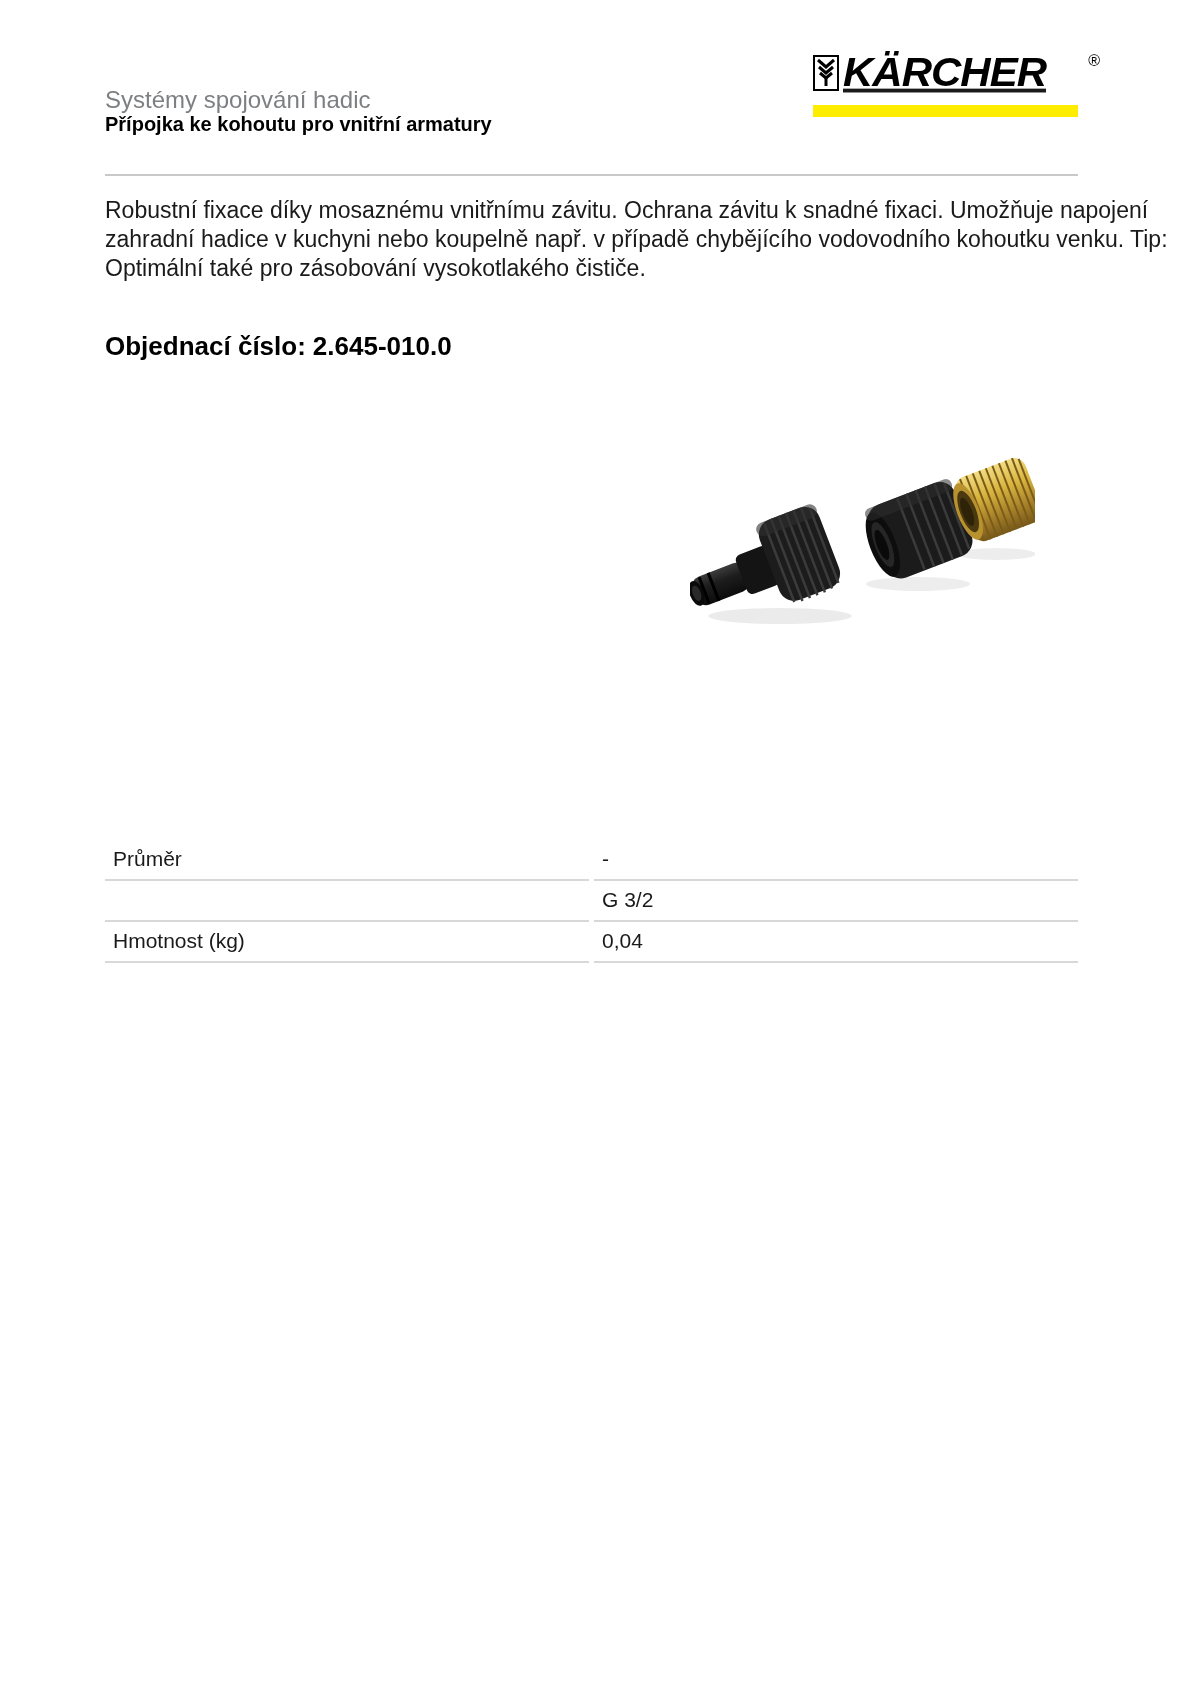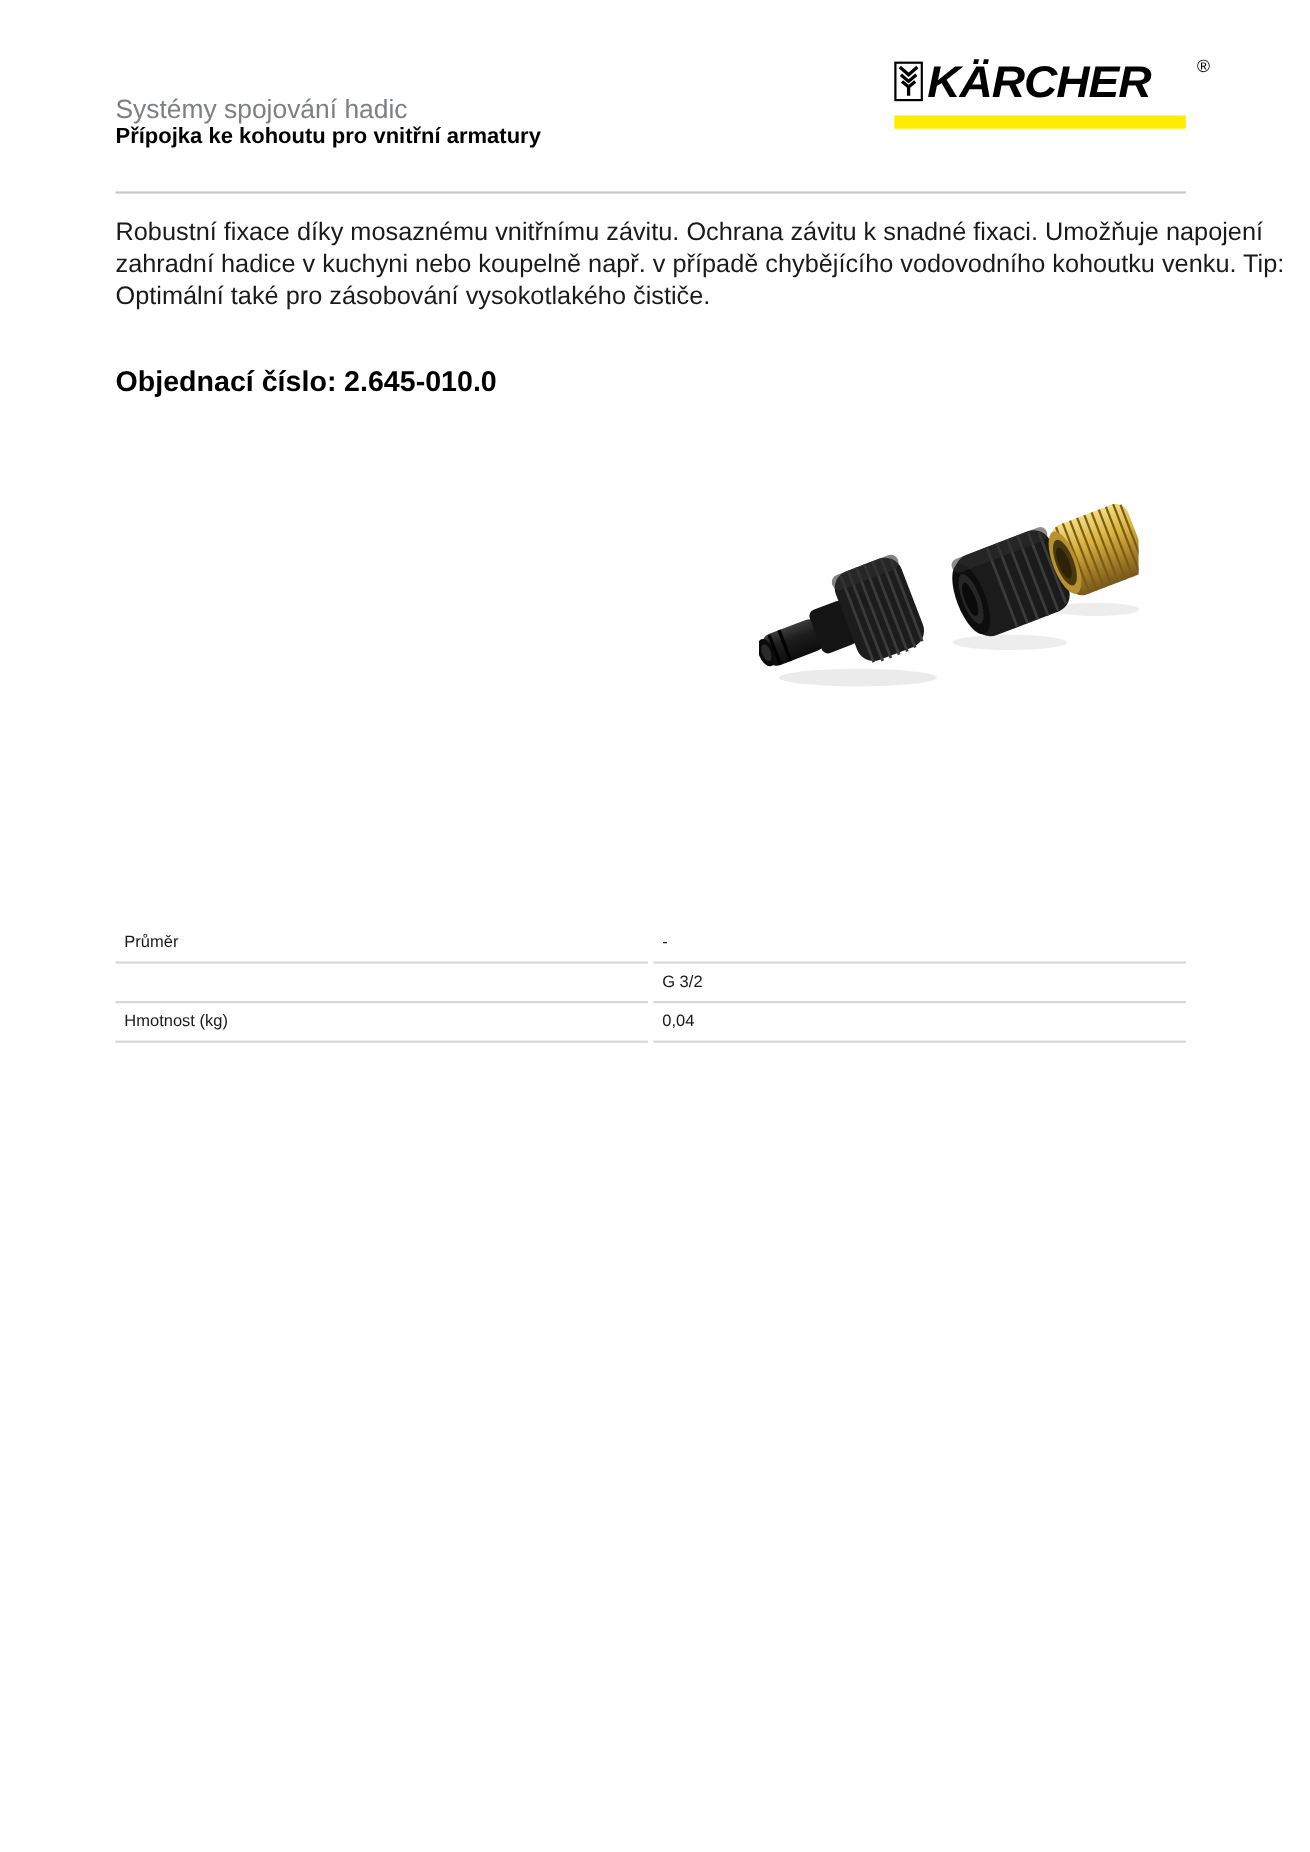--- a/index.html
+++ b/index.html
@@ -11,21 +11,21 @@
   .page {
     position: relative;
     width: 1191px;
     height: 1684px;
     background: #ffffff;
     overflow: hidden;
   }
 
   
   .brand { position: absolute; top: 54px; left: 813px; width: 285px; }
-  .logo-row { display: flex; align-items: flex-end; position: relative; height: 38px; }
+  .logo-row { display: flex; align-items: center; position: relative; height: 38px; text-decoration: underline; }
   .logo-box {
     width: 26px; height: 36px;
     border: 2px solid #000;
     display: inline-flex; align-items: center; justify-content: center;
     margin-right: 4px; background: #fff; flex: 0 0 auto;
   }
   .logo-text {
     font-weight: 700; font-style: italic;
     font-size: 42px; line-height: 34px; letter-spacing: -1px;
     color: #000; transform: scaleY(0.96); transform-origin: left top;
@@ -72,21 +72,21 @@
   
   .tech { position: absolute; left: 105px; top: 840px; width: 973px; }
   .tech-heading {
     font-size: 24px; font-weight: 700; color: #000;
     padding-bottom: 6px;
     border-bottom: 3px solid #000;
   }
   .tech-table { width: 100%; border-collapse: separate; border-spacing: 5px 0; margin-left: -5px; width: 983px; }
   .tech-table td {
     width: 50%;
-    font-size: 15px; color: #1a1a1a;
+    font-size: 21px; color: #1a1a1a;
     padding: 7px 0 8px 8px;
     border-bottom: 2px solid #d8d8d8;
     height: 36px; vertical-align: middle;
   }
 </style>
 </head>
 <body>
 
 <div class="page">
 

